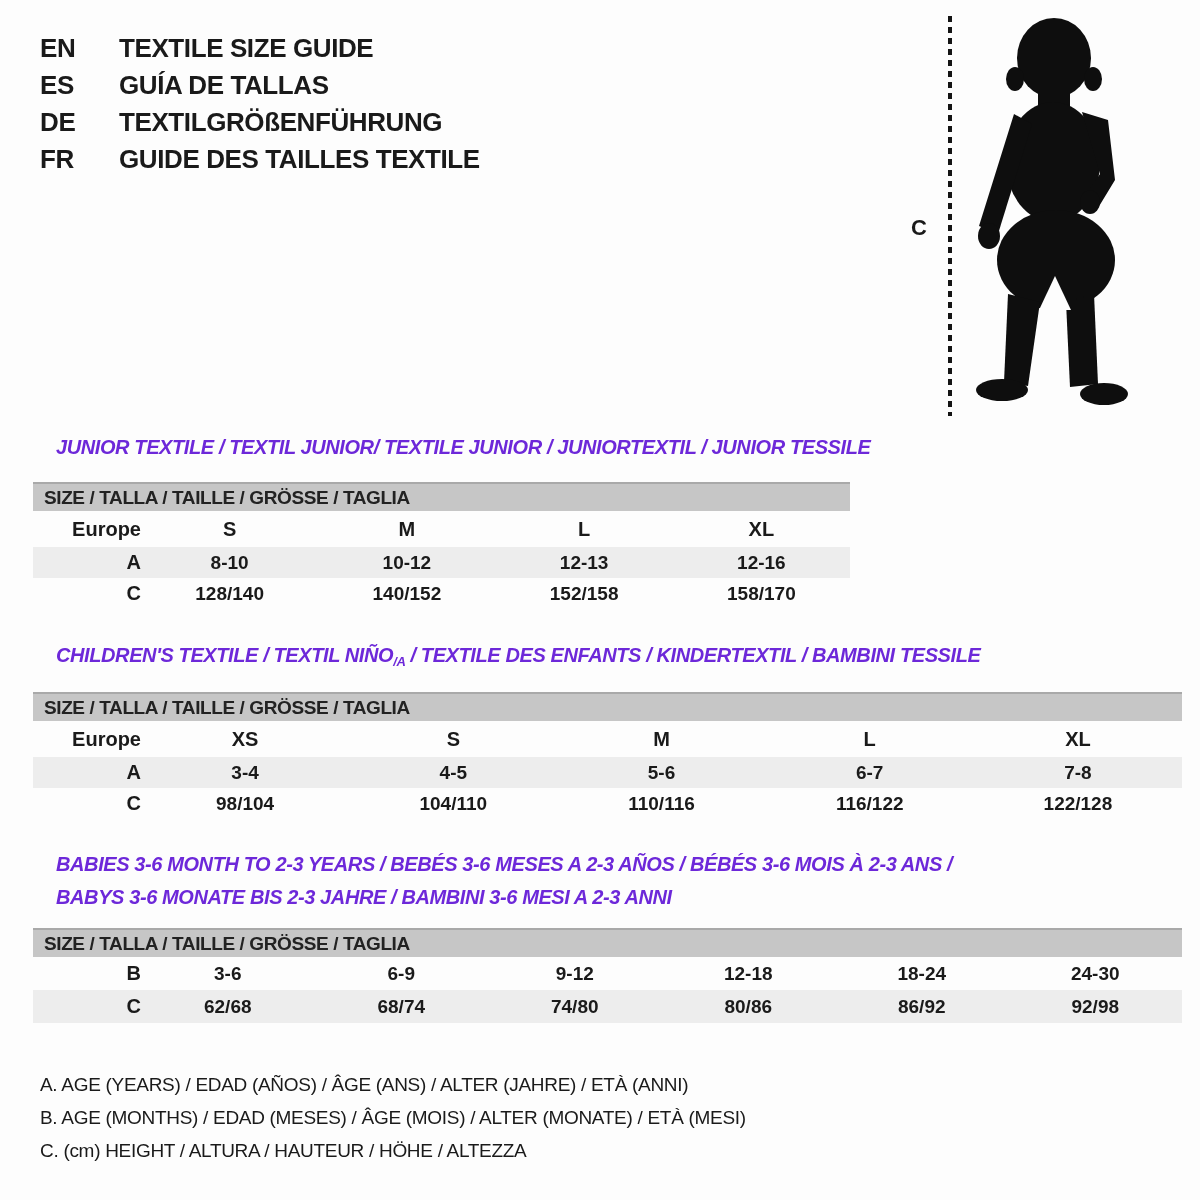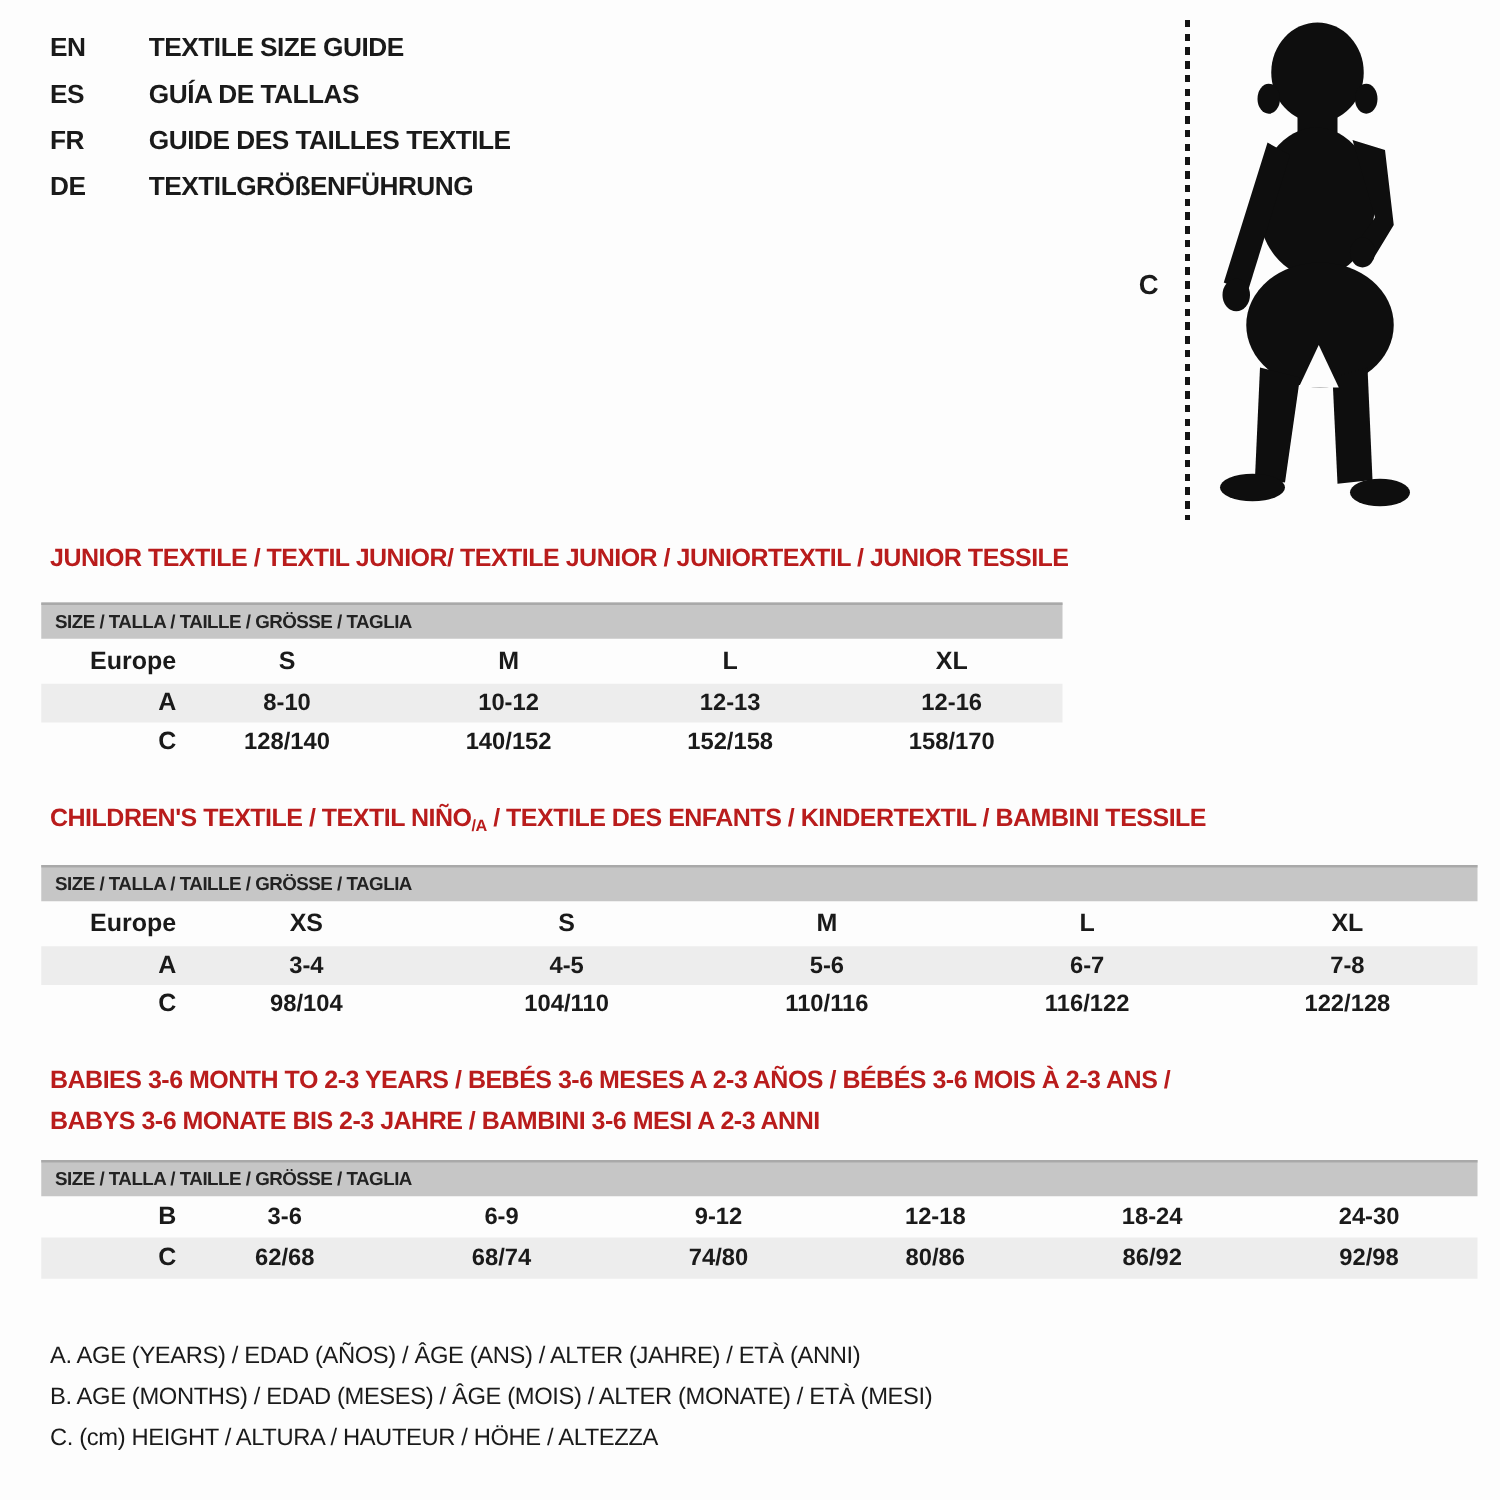--- a/index.html
+++ b/index.html
@@ -6,47 +6,47 @@
   body{
     width:1200px;height:1200px;
     background:#ffffff;
     font-family:"Liberation Sans","DejaVu Sans",sans-serif;
     color:#1a1a1a;
   }
   .page{position:relative;width:1200px;height:1200px;background:#fdfdfd;overflow:hidden;}
 
   
   .langs{position:absolute;left:40px;top:27px;}
-  .lang-row{display:flex;height:37px;align-items:flex-start;
-    font-size:21px;font-weight:700;letter-spacing:-0.4px;white-space:nowrap;}
+  .lang-row{display:flex;height:37px;align-items:flex-end;
+    font-size:26px;font-weight:700;letter-spacing:-0.4px;white-space:nowrap;}
   .lang-code{width:79px;}
 
   
   .fig-line{position:absolute;left:948px;top:16px;width:4px;height:400px;
     background:repeating-linear-gradient(to bottom,#141414 0 6px,transparent 6px 11px);}
   .fig-c{position:absolute;left:911px;top:215px;font-size:22px;font-weight:700;}
   .fig-svg{position:absolute;left:962px;top:12px;}
 
   
-  .title{position:absolute;left:40px;margin:0;font-size:20px;font-weight:700;
-    letter-spacing:-0.4px;white-space:nowrap;color:#b91c1c;}
+  .title{position:absolute;left:56px;margin:0;font-size:20px;font-weight:700;
+    letter-spacing:-0.4px;white-space:nowrap;color:#6d28d9;font-style:italic;}
   .t-junior{top:436px;}
   .t-children{top:644px;}
   .t-babies1{top:853px;}
   .t-babies2{top:886px;}
   .sub-a{font-size:13px;vertical-align:-4px;font-weight:700;}
 
   
   .tbl{position:absolute;left:33px;font-weight:700;}
   .tbl-junior{top:482px;width:817px;}
   .tbl-children{top:692px;width:1149px;}
   .tbl-babies{top:928px;width:1149px;}
   .bar{height:29px;line-height:27px;padding-left:11px;background:#c6c6c6;
     border-top:2px solid #a9a9a9;box-sizing:border-box;
-    font-size:15px;letter-spacing:-0.4px;color:#222;}
+    font-size:19px;letter-spacing:-0.4px;color:#222;}
   .row{display:flex;align-items:center;}
   .row .lbl{flex:0 0 100px;padding-left:8px;font-size:20px;text-align:right;}
   .row .val{flex:1;text-align:center;}
   .row.head{height:36px;font-size:20px;}
   .row.data{height:31px;font-size:19px;}
   .tbl-babies .row.data{height:33px;}
   .row.shade{background:#ededed;}
 
   
   .legend{position:absolute;left:40px;top:1068px;font-size:19px;font-weight:400;
@@ -61,26 +61,26 @@
   <div class="langs">
     <div class="lang-row">
       <span class="lang-code">EN</span>
       <span class="lang-label">TEXTILE SIZE GUIDE</span>
     </div>
     <div class="lang-row">
       <span class="lang-code">ES</span>
       <span class="lang-label">GUÍA DE TALLAS</span>
     </div>
     <div class="lang-row">
+      <span class="lang-code">DE</span>
+      <span class="lang-label">TEXTILGRÖßENFÜHRUNG</span>
+    </div>
+    <div class="lang-row">
       <span class="lang-code">FR</span>
       <span class="lang-label">GUIDE DES TAILLES TEXTILE</span>
-    </div>
-    <div class="lang-row">
-      <span class="lang-code">DE</span>
-      <span class="lang-label">TEXTILGRÖßENFÜHRUNG</span>
     </div>
   </div>
 
   <div class="fig-line"></div>
   <div class="fig-c">C</div>
   <svg class="fig-svg" width="180" height="400" viewBox="0 0 180 400" aria-hidden="true">
     <g fill="#0e0e0e">
       <ellipse cx="92" cy="46" rx="37" ry="40"></ellipse>
       <ellipse cx="53" cy="67" rx="9" ry="12"></ellipse>
       <ellipse cx="131" cy="67" rx="9" ry="12"></ellipse>

